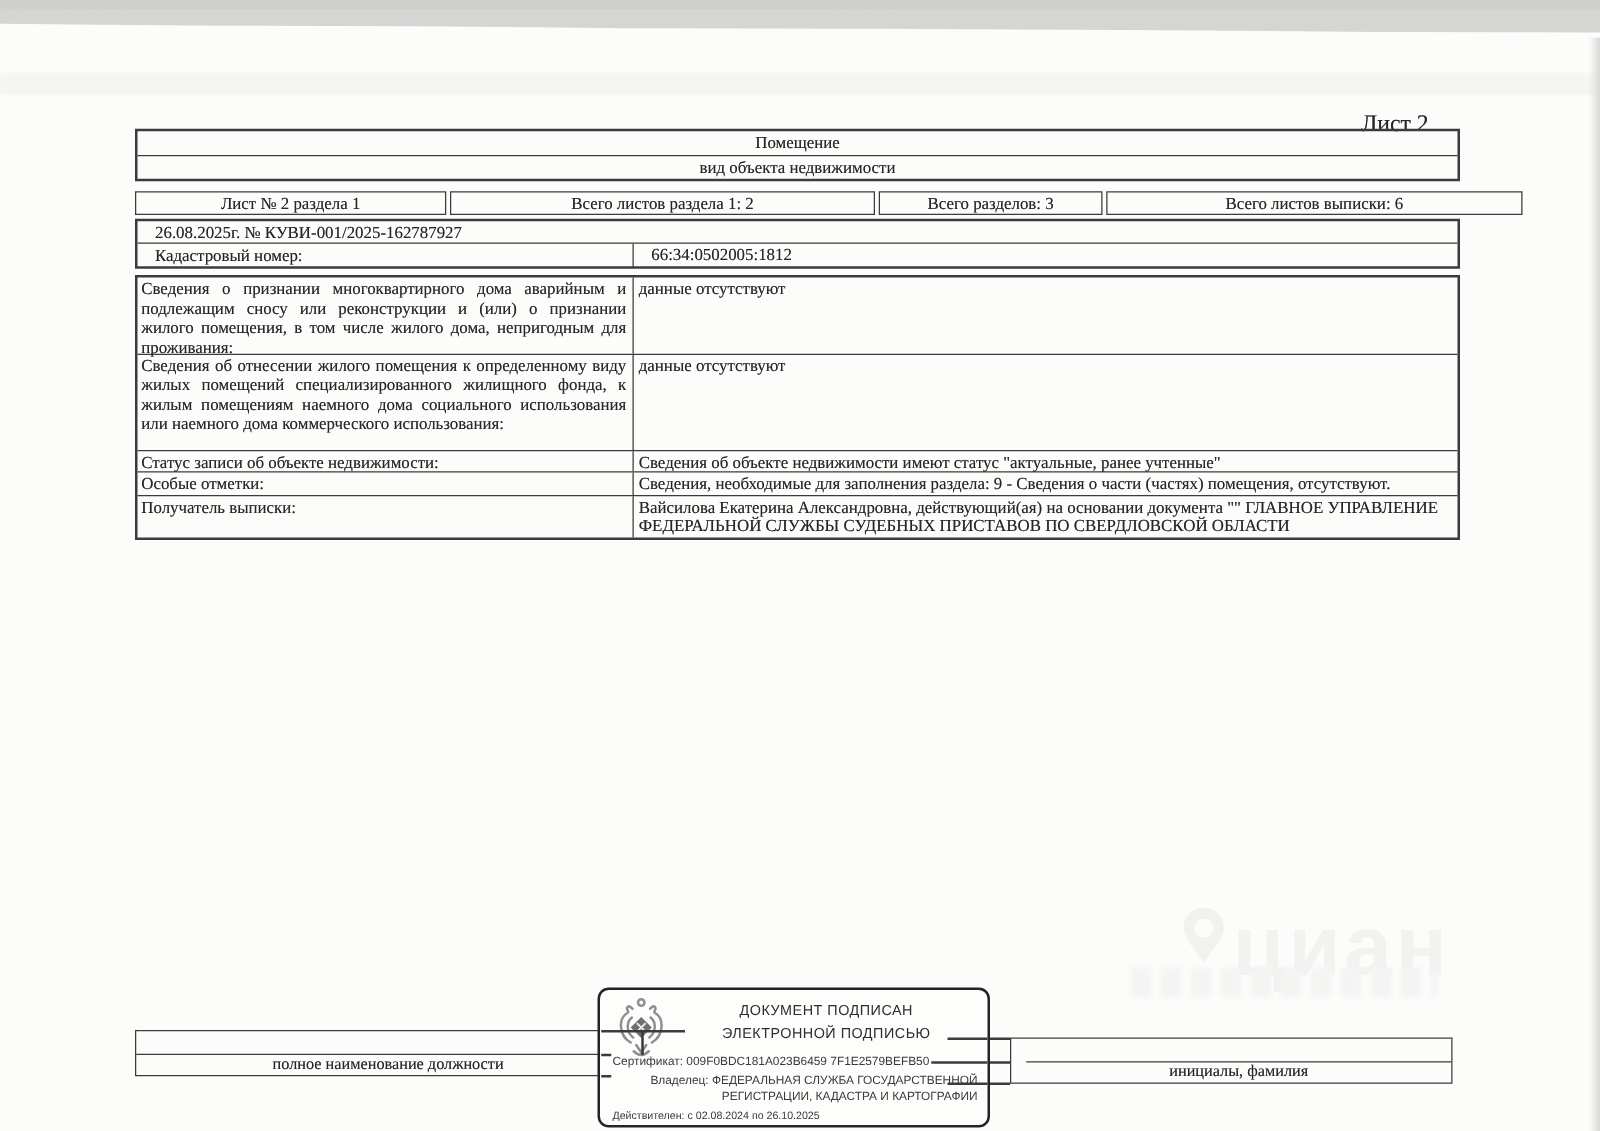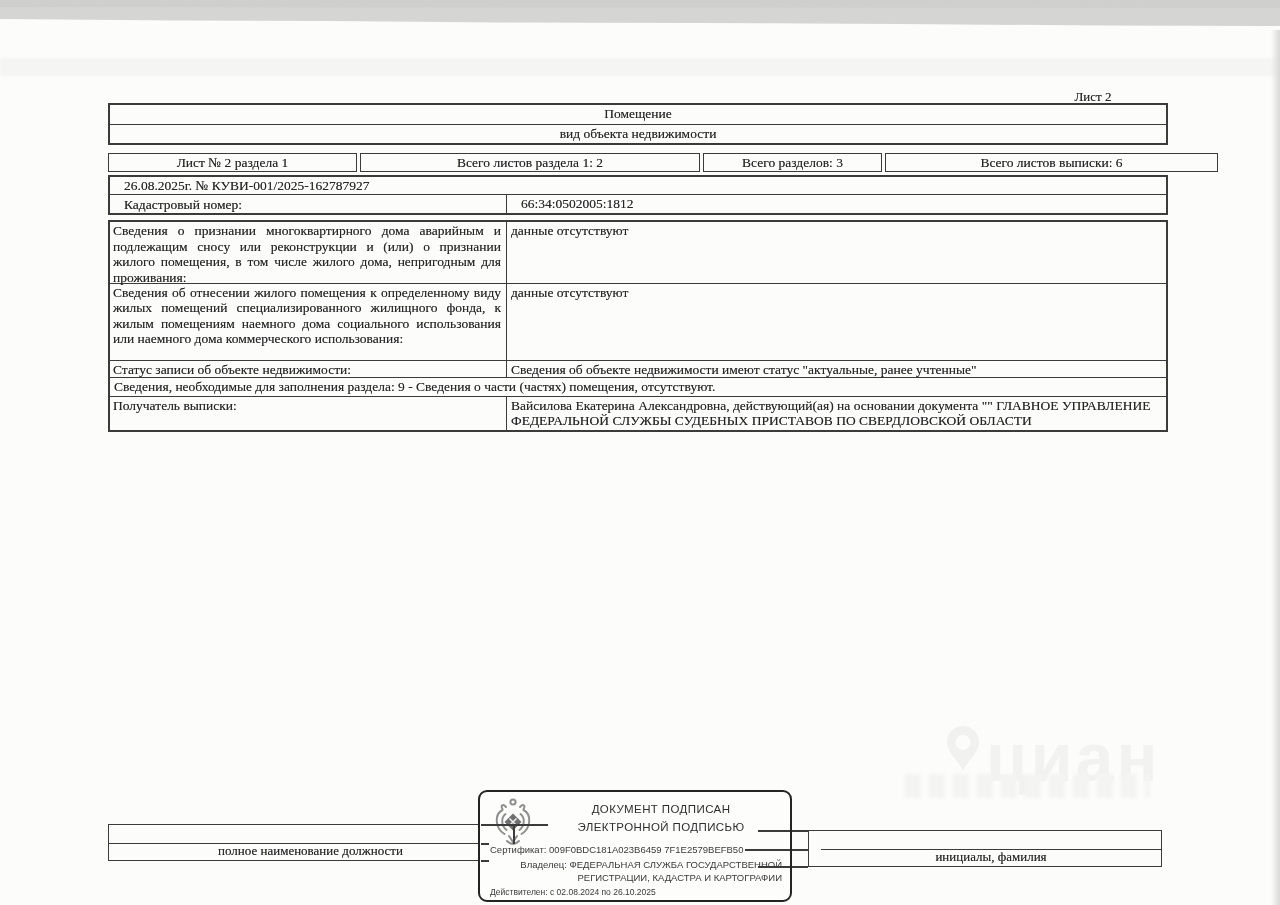--- a/index.html
+++ b/index.html
@@ -36,21 +36,21 @@
   .wm-pin { position: absolute; left: 944px; top: 724px; }
   .wm-bar {
     position: absolute; left: 905px; top: 774px; width: 245px; height: 24px;
     background: repeating-linear-gradient(90deg, #f4f4f3 0 16px, rgba(0,0,0,0) 16px 24px);
     filter: blur(1.5px);
   }
 
   
   .sheet-label {
     position: absolute; left: 1043px; top: 89px; width: 100px;
-    font-size: 13px; text-align: center; z-index: 2;
+    font-size: 19px; text-align: right; z-index: 2;
   }
 
   
   .tbox { position: absolute; border: 2px solid #3b3b3b; background: transparent; z-index: 2; }
   .trow { display: flex; align-items: center; }
   .bline { border-bottom: 1.5px solid #3b3b3b; }
   .vline { border-right: 1.5px solid #3b3b3b; }
   .center { justify-content: center; text-align: center; }
   .cell { padding: 1px 14px; }
   .fs { font-size: 13.5px; line-height: 15.6px; }
@@ -160,20 +160,21 @@
     </div>
     <div class="drow bline h-b">
       <div class="lcol vline">Сведения об отнесении жилого помещения к определенному виду жилых помещений специализированного жилищного фонда, к жилым помещениям наемного дома социального использования или наемного дома коммерческого использования:</div>
       <div class="rcol">данные отсутствуют</div>
     </div>
     <div class="drow bline h-c">
       <div class="lcol vline">Статус записи об объекте недвижимости:</div>
       <div class="rcol">Сведения об объекте недвижимости имеют статус "актуальные, ранее учтенные"</div>
     </div>
     <div class="drow bline h-d">
+      <div class="lcol vline">Особые отметки:</div>
       <div class="rcol">Сведения, необходимые для заполнения раздела: 9 - Сведения о части (частях) помещения, отсутствуют.</div>
     </div>
     <div class="drow h-e">
       <div class="lcol vline">Получатель выписки:</div>
       <div class="rcol">Вайсилова Екатерина Александровна, действующий(ая) на основании документа "" ГЛАВНОЕ УПРАВЛЕНИЕ ФЕДЕРАЛЬНОЙ СЛУЖБЫ СУДЕБНЫХ ПРИСТАВОВ ПО СВЕРДЛОВСКОЙ ОБЛАСТИ</div>
     </div>
   </div>
 
   <div id="sig-left" class="sigbox doc-text">
     <div class="sig-top"></div>

